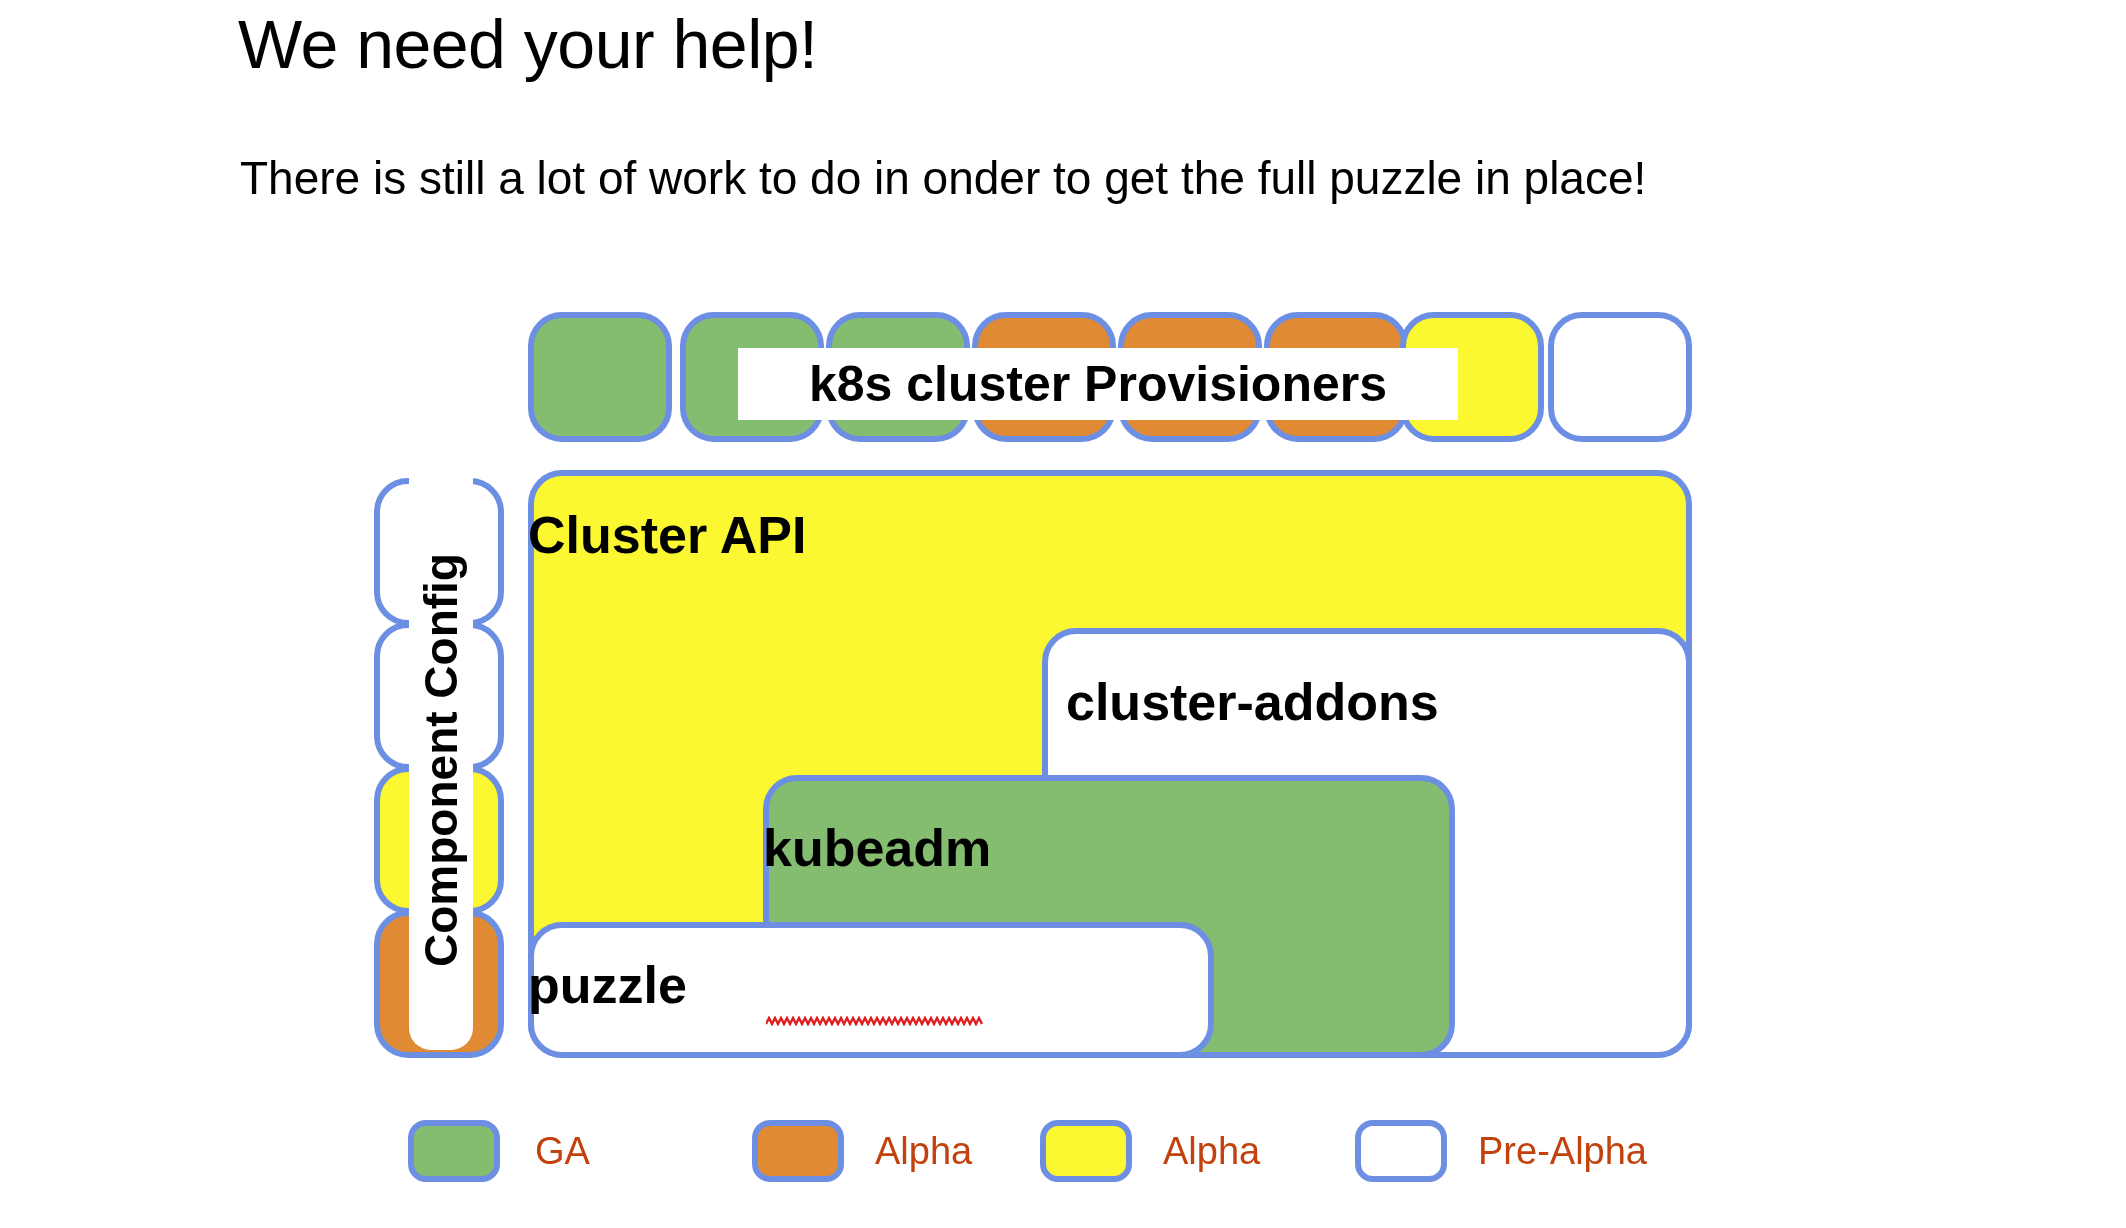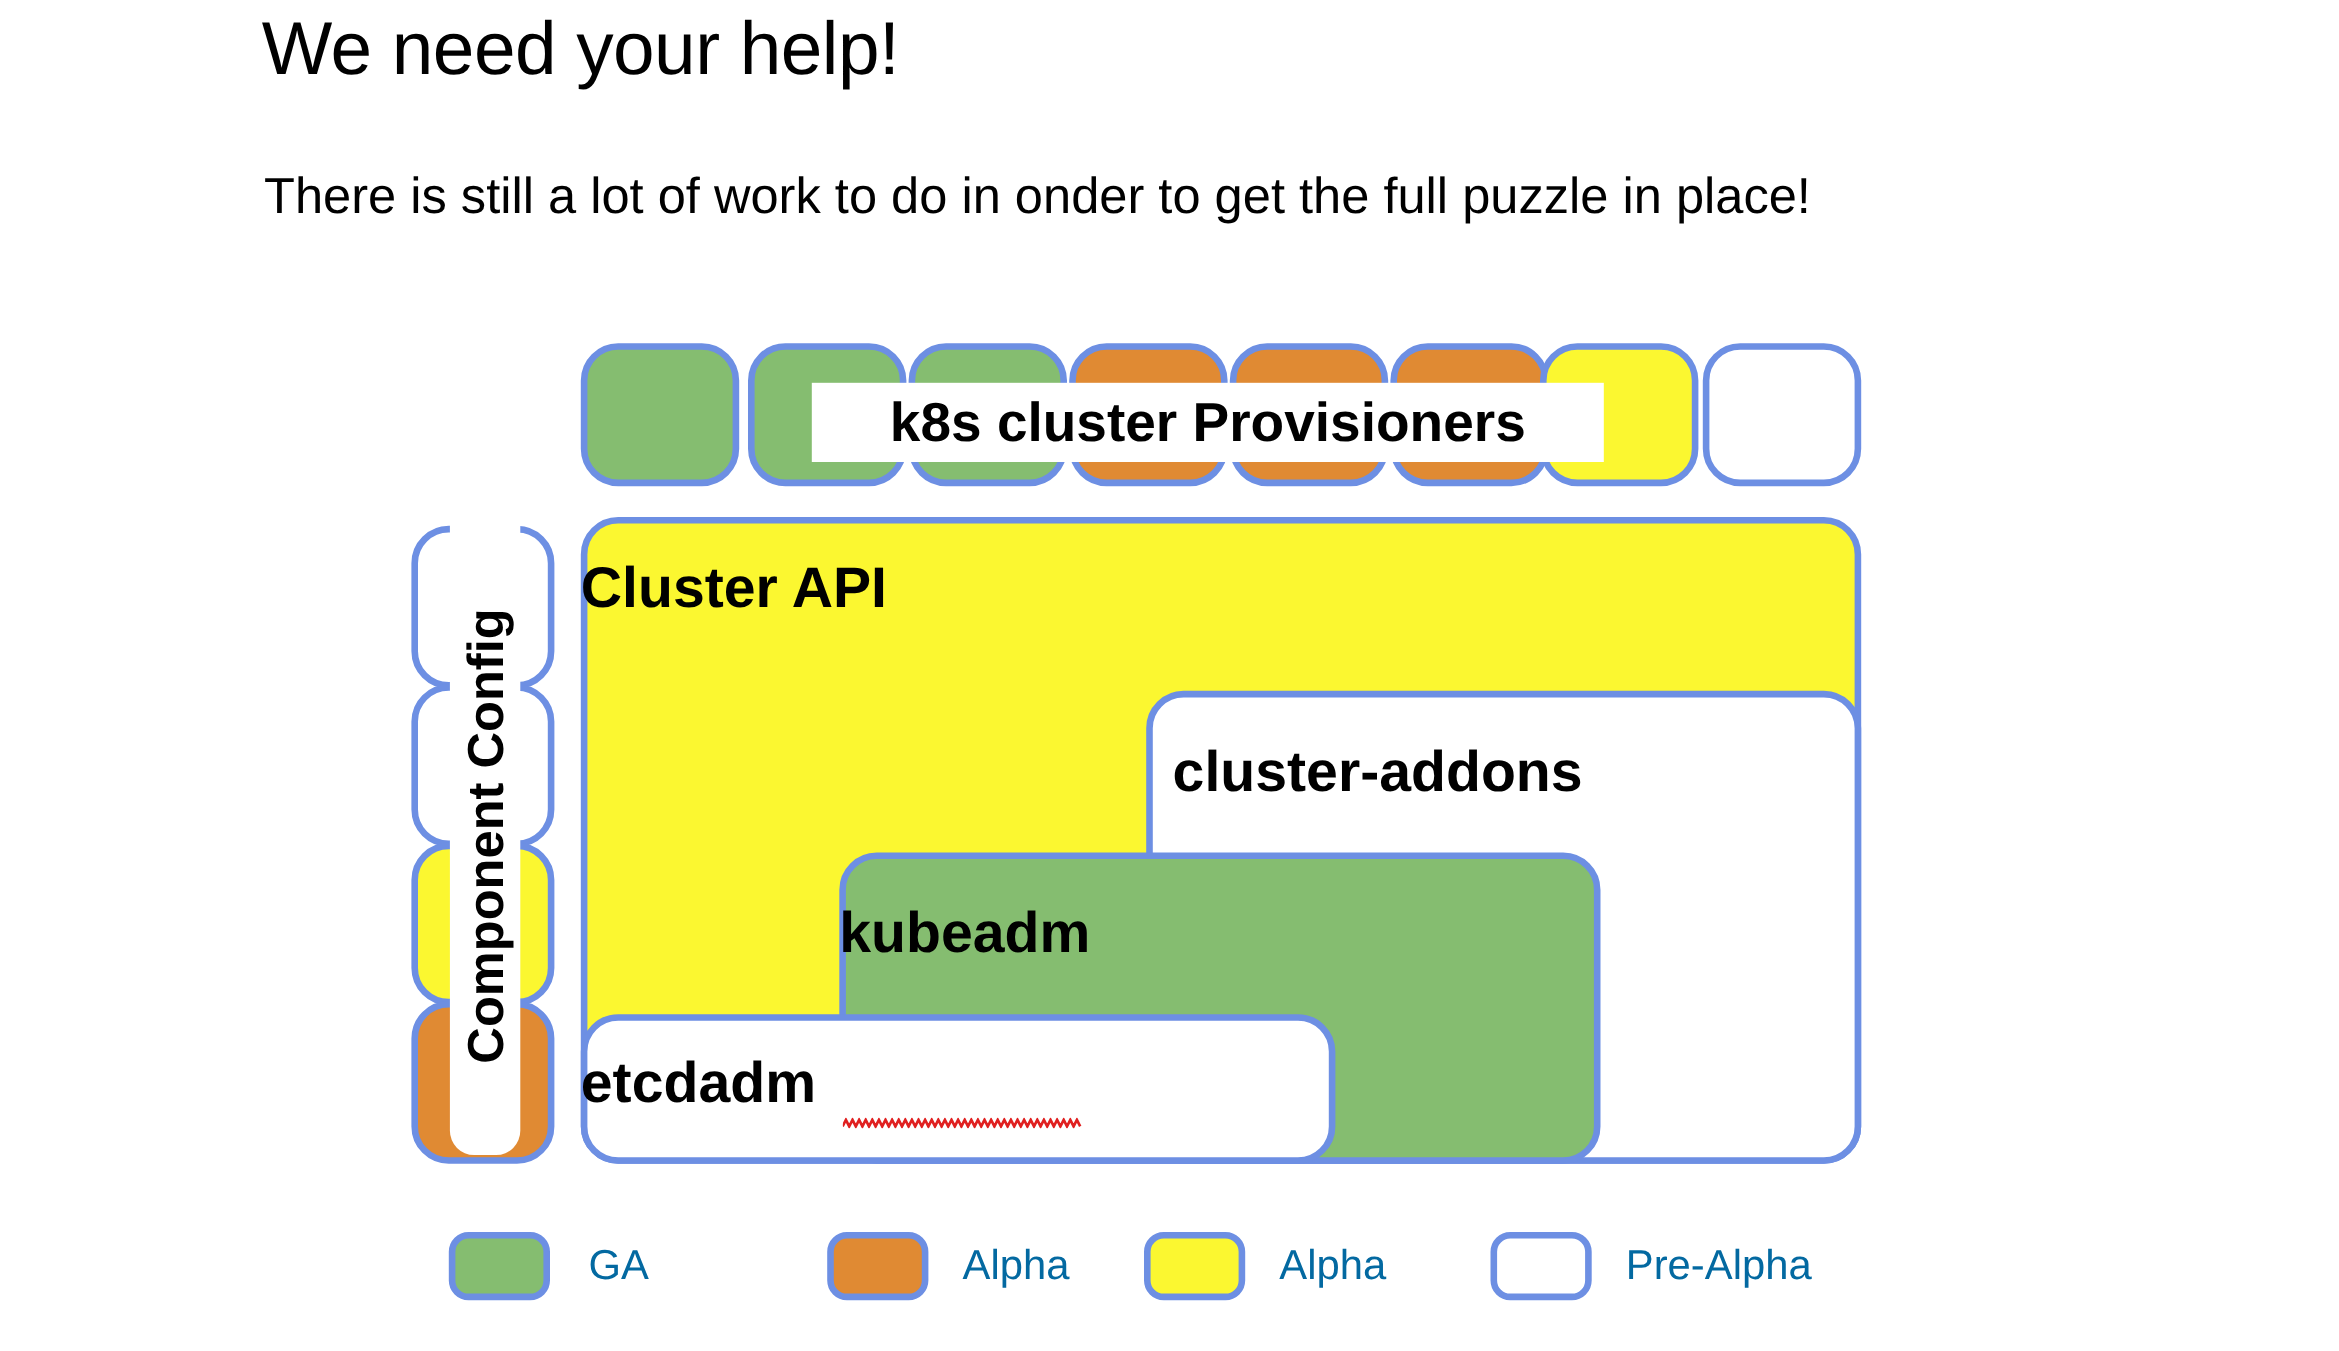--- a/index.html
+++ b/index.html
@@ -106,21 +106,21 @@
     box-sizing: border-box;
     width: 92px;
     height: 62px;
     border: 6px solid #6d8fe3;
     border-radius: 18px;
   }
   .legend-lbl {
     position: absolute;
     font-size: 38px;
     font-weight: 400;
-    color: #0369a1;
+    color: #c2410c;
     white-space: nowrap;
   }
 </style>
 </head>
 <body>
 
 <div id="slide">
 
   <div id="title">We need your help!</div>
 
@@ -159,21 +159,21 @@
     <div class="node ga" style="left:763px; top:775px; width:692px; height:283px; z-index:3;"></div>
 
     <div class="node prealpha" style="left:528px; top:922px; width:686px; height:136px; z-index:4;"></div>
 
     <div class="caption" style="left:528px; top:505px; width:1164px; font-size:52px; z-index:6;">Cluster API</div>
 
     <div class="caption" style="left:1042px; top:672px; width:650px; font-size:52px; z-index:6;padding-left:24px;">cluster-addons</div>
 
     <div class="caption" style="left:763px; top:818px; width:612px; font-size:52px; z-index:6;">kubeadm</div>
 
-    <div class="caption" style="left:528px; top:955px; width:686px; font-size:52px; z-index:6;">etcdadm</div>
+    <div class="caption" style="left:528px; top:955px; width:686px; font-size:52px; z-index:6;">puzzle</div>
 
     <div class="squiggle" style="left:766px; top:1016px; width:218px; z-index:7;">
       <svg width="218" height="10" viewBox="0 0 218 10" preserveAspectRatio="none" aria-hidden="true">
         <path d="M0,8 L3,2 L6,8 L9,2 L12,8 L15,2 L18,8 L21,2 L24,8 L27,2 L30,8 L33,2 L36,8 L39,2 L42,8 L45,2 L48,8 L51,2 L54,8 L57,2 L60,8 L63,2 L66,8 L69,2 L72,8 L75,2 L78,8 L81,2 L84,8 L87,2 L90,8 L93,2 L96,8 L99,2 L102,8 L105,2 L108,8 L111,2 L114,8 L117,2 L120,8 L123,2 L126,8 L129,2 L132,8 L135,2 L138,8 L141,2 L144,8 L147,2 L150,8 L153,2 L156,8 L159,2 L162,8 L165,2 L168,8 L171,2 L174,8 L177,2 L180,8 L183,2 L186,8 L189,2 L192,8 L195,2 L198,8 L201,2 L204,8 L207,2 L210,8 L213,2 L216,8" fill="none" stroke="#e02020" stroke-width="2.4"></path>
       </svg>
     </div>
   </div>
 
   <div id="legend">
     <div class="legend-sw ga" style="left:408px;  top:1120px; background:#85bd70;"></div>

